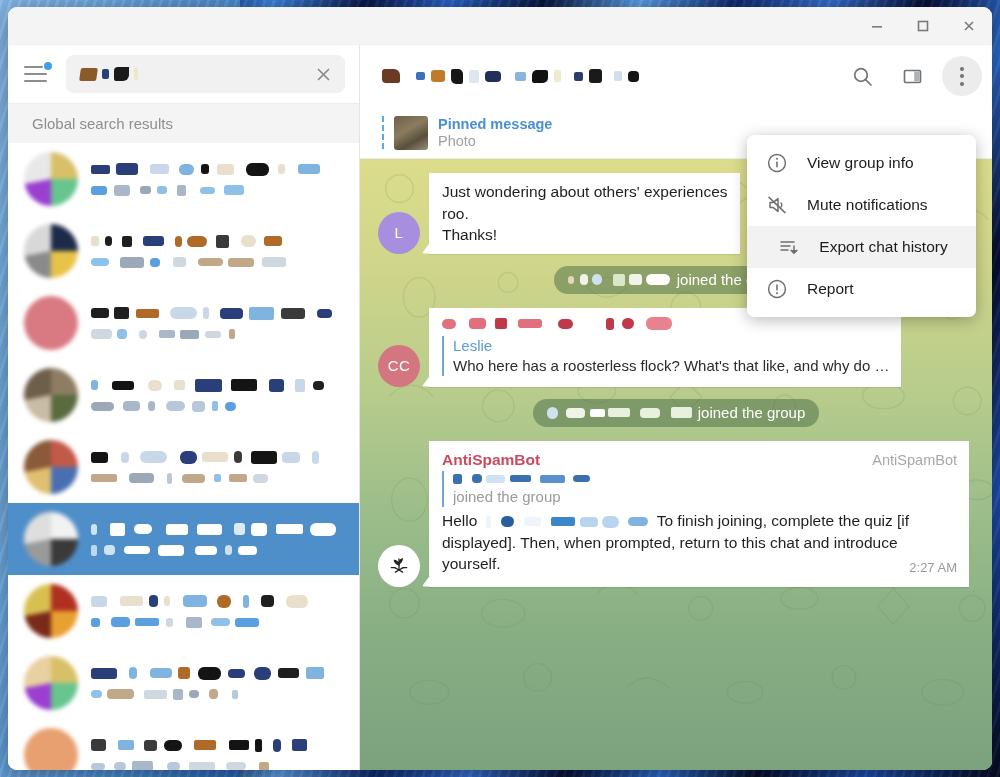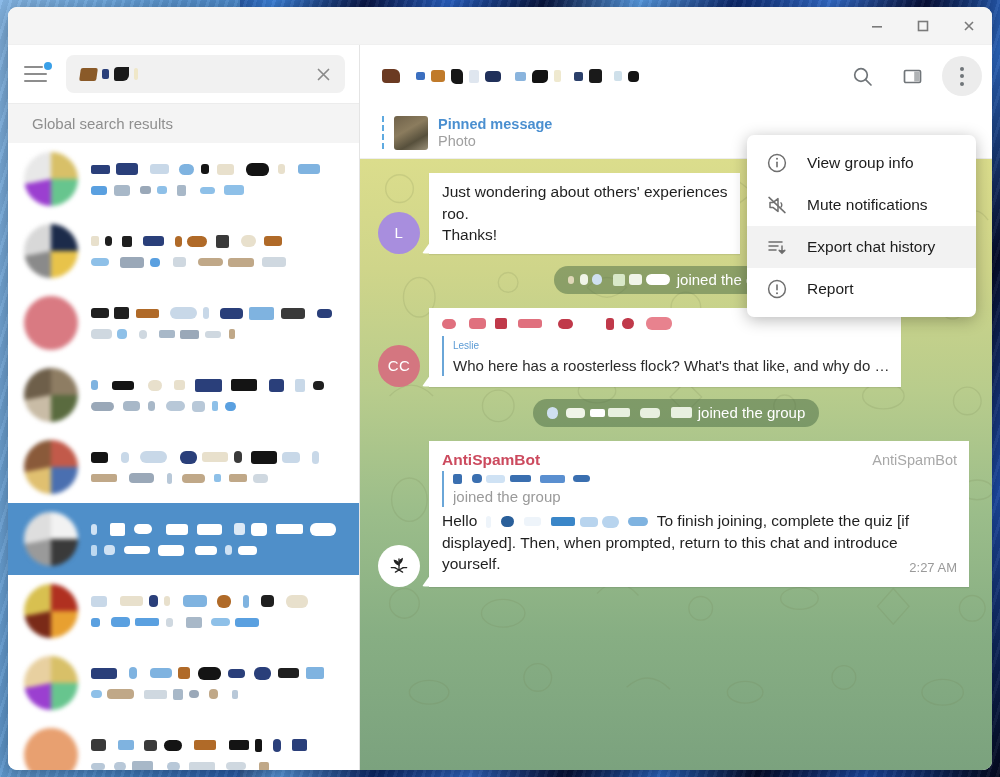--- a/index.html
+++ b/index.html
@@ -130,21 +130,21 @@
     background: #fff; border-radius: 0; padding: 8px 12px 8px 13px; max-width: 520px;
     font-size: 15.5px; line-height: 21.5px; color: #1f1f1f; position: relative;
     box-shadow: 0 1px 1px rgba(0,0,0,.08);
   }
   .bubble.tail::after {
     content: ""; position: absolute; left: -7px; bottom: 0; width: 10px; height: 14px;
     background: #fff; clip-path: polygon(100% 0, 100% 100%, 0 100%);
     border-bottom-left-radius: 3px;
   }
   .reply-quote { border-left: 2px solid #6aa6d8; padding-left: 9px; margin-bottom: 3px; }
-  .reply-name { color: #5b9bd5; font-size: 10px; line-height: 19px; }
+  .reply-name { color: #5b9bd5; font-size: 15px; line-height: 19px; }
   .reply-text { color: #2b2b2b; font-size: 15px; line-height: 21px; white-space: nowrap;
     overflow: hidden; text-overflow: ellipsis; max-width: 488px; }
   .reply-text.muted { color: #9a9a9a; }
   .bubble-time { float: right; color: #9a9a9a; font-size: 13px; margin: 4px 0 0 10px; }
   .sender-row { display: flex; align-items: baseline; justify-content: space-between; gap: 20px; }
   .sender-name { color: #cc4a5e; font-size: 15.5px; font-weight: bold; }
   .bot-badge { color: #a8a8a8; font-size: 14.5px; }
 
   .service-row { display: flex; justify-content: center; margin: 10px 0 14px; }
   .service-pill {
@@ -159,21 +159,21 @@
   .join-label { color: #62a0e0; font-size: 15px; font-weight: bold; letter-spacing: .8px; }
 
   
   .menu {
     position: absolute; right: 16px; top: 90px; width: 229px; background: #fff;
     border-radius: 7px; box-shadow: 0 3px 16px rgba(0,0,0,.28); padding: 7px 0;
     z-index: 30;
   }
   .menu-item { display: flex; align-items: center; gap: 18px; padding: 9px 16px 9px 18px;
     font-size: 15.5px; color: #1c1c1c; }
-  .menu-item.hl { background: #f2f2f2; }
+  .menu-item.hl { background: #f2f2f2; justify-content: center; }
   .menu-ico { width: 24px; height: 24px; flex: none; color: #6f6f6f; display: flex;
     align-items: center; justify-content: center; }
 </style>
 </head>
 <body>
 
 <div class="wallpaper-left-glow"></div>
 <div class="wallpaper-streaks"></div>
 
 <div class="window">

